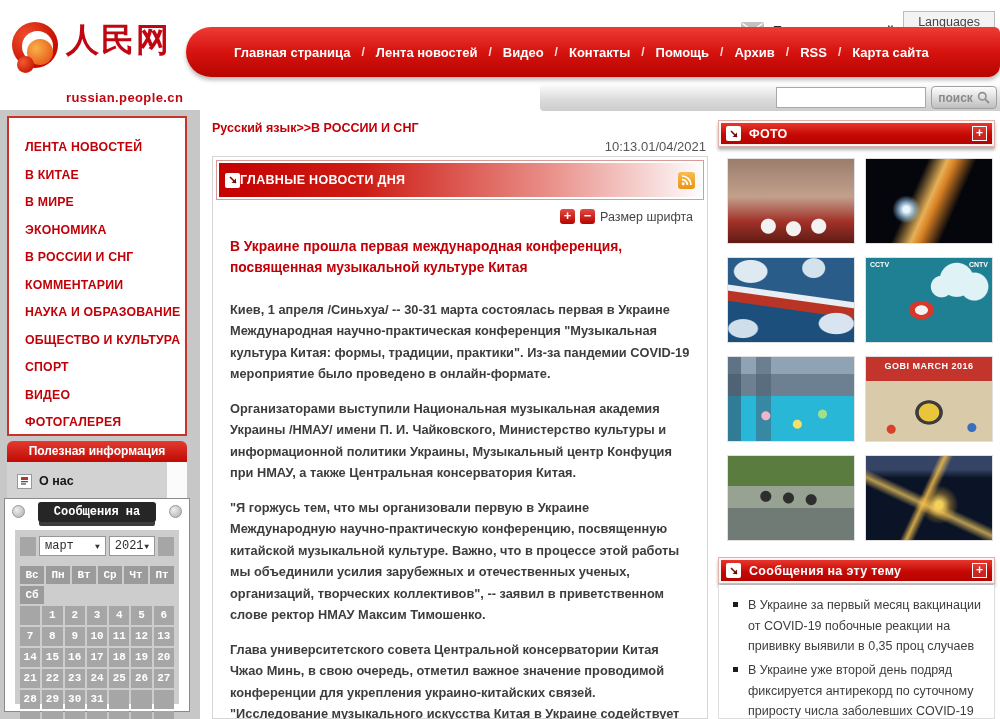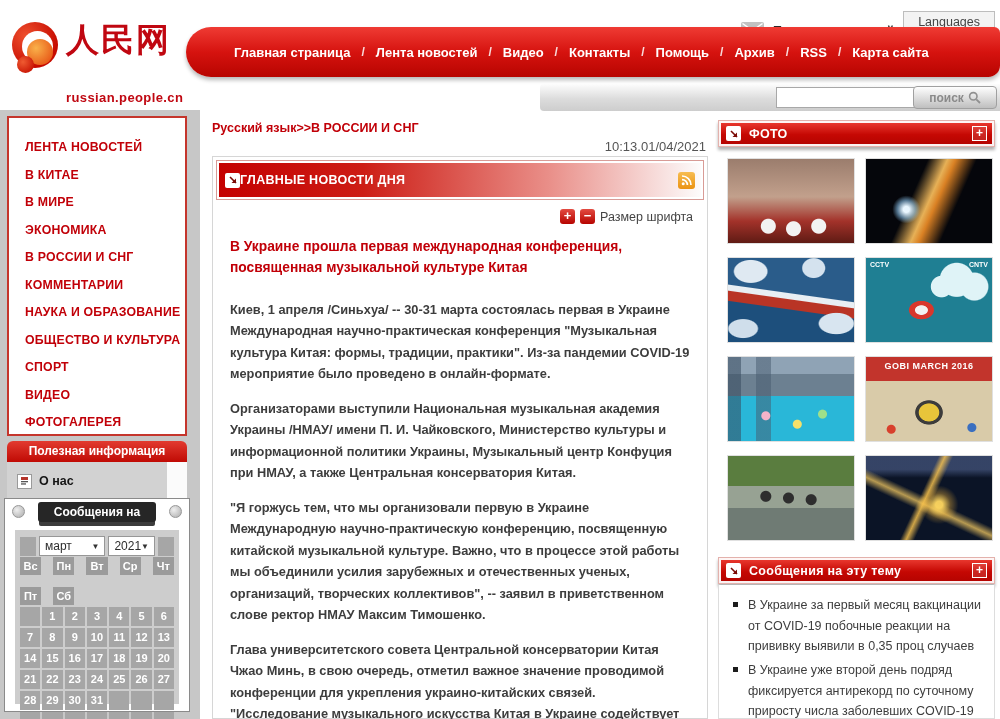--- a/index.html
+++ b/index.html
@@ -29,53 +29,53 @@
              background:linear-gradient(180deg,#ef3b34 0%, #d6130f 50%, #b70400 100%);
              border-radius:26px 6px 12px 26px; box-shadow:0 3px 4px rgba(0,0,0,.28); }
   .mainnav-inner { display:flex; align-items:center; height:100%; padding-left:48px; gap:11px; }
   .ni { color:#fff; font-size:13px; font-weight:bold; text-decoration:none; cursor:pointer; white-space:nowrap; }
   .sep { color:rgba(255,255,255,.85); font-size:12px; font-style:normal; font-weight:bold; }
 
   .searchwrap { position:absolute; left:540px; top:84px; width:460px; height:27px;
                 background:linear-gradient(180deg,#fdfdfd,#dcdcdc 55%,#cdcdcd); border-radius:4px 0 0 4px; }
   .search-input { position:absolute; right:74px; top:3px; width:150px; height:21px; border:1px solid #a8a8a8; background:#fff;
                   font-size:12px; padding:0 4px; }
-  .search-btn { position:absolute; right:3px; top:2px; width:84px; height:23px; border:1px solid #a0a0a0; border-radius:4px;
+  .search-btn { position:absolute; right:3px; top:2px; width:66px; height:23px; border:1px solid #a0a0a0; border-radius:4px;
                 background:linear-gradient(180deg,#fefefe,#bfbfbf); color:#8a8a8a; font-weight:bold; font-size:12px;
                 display:flex; align-items:center; justify-content:center; gap:4px; cursor:pointer; }
 
   
   .leftcol { position:absolute; left:0; top:110px; width:200px; height:609px; background:#c7c7c7; }
   .menubox { position:absolute; left:7px; top:6px; width:180px; height:320px; background:#fff; border:2px solid #c5352c; }
   .menubox ul { list-style:none; padding:16px 0 0 16px; }
   .menubox li { font-size:12.3px; font-weight:bold; color:#c10008; line-height:27.5px; cursor:pointer; letter-spacing:.2px; }
 
   .useful { position:absolute; left:7px; top:331px; width:180px; }
   .useful-head { height:21px; background:linear-gradient(180deg,#e23b30,#c00a04); border-radius:6px 6px 0 0;
                  color:#fff; font-size:12px; font-weight:bold; text-align:center; line-height:21px; }
   .useful-body { height:38px; background:linear-gradient(90deg,#d2d2d2 0 89%, #fbfbfb 89%);
                  display:flex; align-items:center; gap:7px; padding-left:10px; cursor:pointer; }
   .doc-ico { width:15px; height:15px; background:#fff; border:1px solid #9a9a9a; display:flex; align-items:center; justify-content:center; }
   .about-label { font-size:12.5px; font-weight:bold; color:#151515; }
 
-  .calbox { position:absolute; left:4px; top:388px; width:186px; height:214px; background:#fff; border:1px solid #8a8a8a; }
+  .calbox { position:absolute; left:4px; top:388px; width:186px; height:214px; background:#fff; border:1px solid #8a8a8a;font-family:Liberation Mono, monospace; }
   .screw { position:absolute; top:6px; width:13px; height:13px; border-radius:50%; border:1px solid #979797;
            background:radial-gradient(circle at 35% 35%, #efefef, #ababab); }
   .screw.l { left:7px; } .screw.r { right:7px; }
   .cal-tab { position:absolute; top:3px; left:50%; transform:translateX(-50%); width:118px; height:20px; background:#262626;
              color:#fff; font-size:12px; font-weight:bold; text-align:center; line-height:20px; border-radius:3px;
              box-shadow:0 5px 0 -1px #3c3c3c; z-index:2; }
   .calpanel { position:absolute; left:10px; top:31px; right:10px; bottom:7px; background:#cdcdcd; padding:6px 5px; }
   .cal-monthrow { display:flex; align-items:center; gap:3px; }
   .cal-sq { width:16px; height:19px; background:#a6a6a6; cursor:pointer; flex:none; }
   .cal-select { background:#fff; border:1px solid #979797; height:20px; display:flex; align-items:center;
                 justify-content:space-between; padding:0 5px; font-size:12px; color:#2d2d2d; cursor:pointer; }
   .cal-select .caret { font-size:8px; color:#333; }
   .sel-month { flex:1.6; } .sel-year { flex:1; }
-  .cal-week { margin-top:1px; display:grid; grid-template-columns:repeat(5,1fr); gap:12px; }
+  .cal-week { margin-top:10px; display:grid; grid-template-columns:repeat(6,1fr); gap:2px; }
   .cal-week b { background:#9b9b9b; color:#fff; font-size:11px; height:18px; line-height:18px; text-align:center; }
   .cal-grid { margin-top:2px; display:grid; grid-template-columns:repeat(7,1fr); gap:2px; }
   .cal-grid b { background:#a6a6a6; color:#fff; font-size:11px; font-weight:bold; height:19px; line-height:19px;
                 text-align:center; cursor:pointer; }
 
   
   .breadcrumb { position:absolute; left:212px; top:121px; font-size:12.5px; font-weight:bold; color:#c10008; cursor:pointer; }
   .datetime { position:absolute; left:212px; top:139px; width:494px; text-align:right; font-size:13px; color:#555; }
   .articlebox { position:absolute; left:212px; top:156px; width:496px; height:563px; border:1px solid #d6d6d6; background:#fff; }
   .secbanner { margin:3px; height:40px; position:relative; display:flex; align-items:center; gap:0; padding:0 8px;

